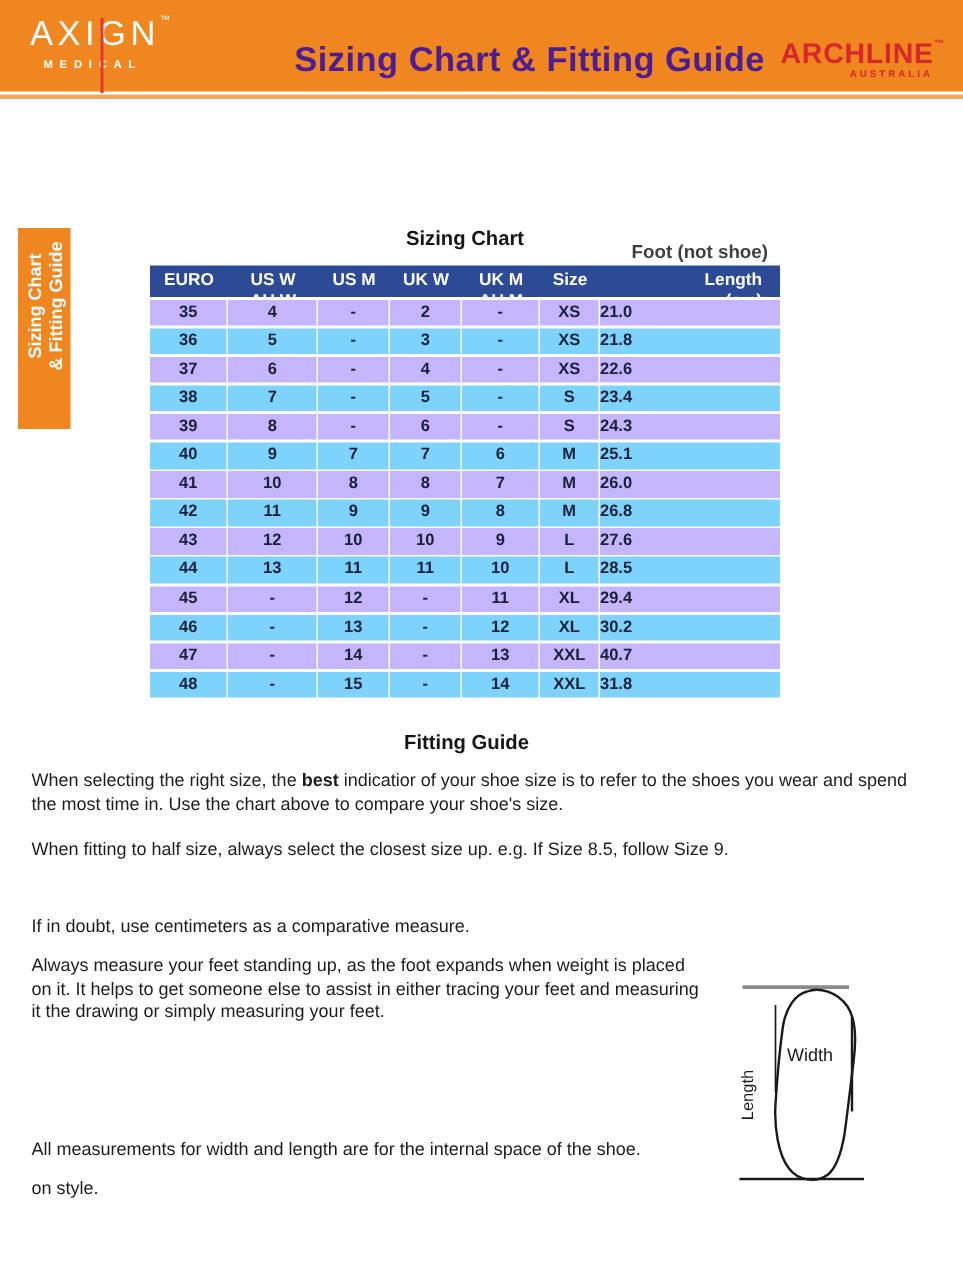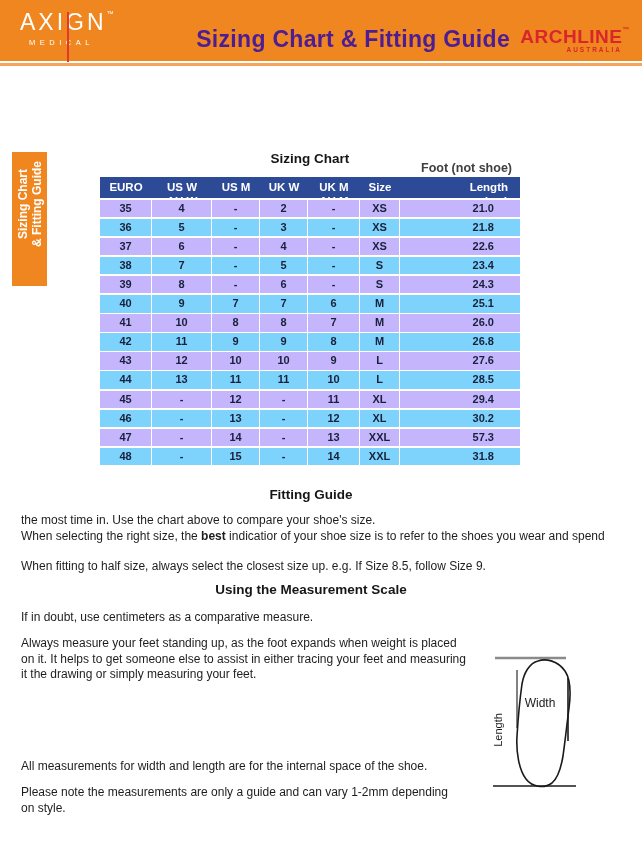--- a/index.html
+++ b/index.html
@@ -9,21 +9,21 @@
     background:#ffffff; overflow:hidden; color:#1d1d1d;
   }
 
   
   .top-bar { position:absolute; left:0; top:0; width:642px; height:61px; background:#F0861F; }
   .accent-line { position:absolute; left:0; top:63px; width:642px; height:3px; background:#F5A55B; }
 
   .axign-logo { position:absolute; left:20px; top:9px; width:110px; height:48px; color:#fff; }
   .axign-name { font-size:23px; letter-spacing:3px; font-weight:400; position:relative; }
   .axign-tm { font-size:7px; vertical-align:top; position:relative; top:1px; }
-  .axign-sub { font-size:7.5px; font-weight:normal; letter-spacing:4.5px; margin-top:2px; margin-left:9px; }
+  .axign-sub { font-size:7.5px; font-weight:bold; letter-spacing:4.5px; margin-top:2px; margin-left:9px; }
   .axign-line { position:absolute; left:47px; top:3px; width:2px; height:50px; background:#E03A2F; }
 
   .page-title {
     position:absolute; left:130px; top:26px; width:380px; text-align:right;
     font-size:23px; font-weight:bold; color:#4c1d95; letter-spacing:0.3px;
   }
 
   .archline-logo { position:absolute; right:12px; top:26px; text-align:right; color:#D8262C; }
   .archline-name { font-size:19px; font-weight:bold; letter-spacing:0.5px; }
   .archline-tm { font-size:7px; vertical-align:top; }
@@ -50,21 +50,21 @@
   .th-right { text-align:right; padding-right:12px; }
   .tbody { margin-top:1.6px; }
   .tr {
     display:grid; grid-template-columns:52px 60px 48px 48px 52px 40px 120px;
     height:17.5px; margin-bottom:1.6px;
   }
   .td {
     text-align:center; font-size:11px; font-weight:bold; color:#18203a;
     line-height:17.5px; border-right:1.5px solid #ffffff;
   }
-  .td:last-child { border-right:none; text-align:right; padding-right:26px; }
+  .td:last-child { border-right:none; text-align:left; padding-right:26px; }
   .row-a .td { background:#c4b5fd; }
   .row-b .td { background:#7dd3fc; }
 
   
   .section-heading { position:absolute; left:0; width:610px; text-align:center; font-size:13.5px; font-weight:bold; color:#161616;padding-left:12px; }
   .body-text { position:absolute; left:21px; font-size:12px; line-height:15.5px; color:#1d1d1d; }
   .bold { font-weight:bold; }
 
   
   .foot-diagram { position:absolute; left:488px; top:648px; width:157px; height:145px; }
@@ -238,58 +238,56 @@
           <div class="td">XL</div>
           <div class="td">30.2</div>
         </div>
         <div class="tr row-a">
           <div class="td">47</div>
           <div class="td">-</div>
           <div class="td">14</div>
           <div class="td">-</div>
           <div class="td">13</div>
           <div class="td">XXL</div>
-          <div class="td">57.3</div>
+          <div class="td">40.7</div>
         </div>
         <div class="tr row-b">
           <div class="td">48</div>
           <div class="td">-</div>
           <div class="td">15</div>
           <div class="td">-</div>
           <div class="td">14</div>
           <div class="td">XXL</div>
           <div class="td">31.8</div>
         </div>
       </div>
   </div>
 
   <div class="section-heading" style="top:487px;">Fitting Guide</div>
 
   <div class="body-text" style="top:513px;">
+    <div><span>When selecting the right size, the </span><span class="bold">best</span><span> indicatior of your shoe size is to refer to the shoes you wear and spend</span></div>
     <div>the most time in. Use the chart above to compare your shoe's size.</div>
-    <div><span>When selecting the right size, the </span><span class="bold">best</span><span> indicatior of your shoe size is to refer to the shoes you wear and spend</span></div>
   </div>
 
   <div class="body-text" style="top:559px;">When fitting to half size, always select the closest size up. e.g. If Size 8.5, follow Size 9.</div>
 
-  <div class="section-heading" style="top:582px;">Using the Measurement Scale</div>
 
   <div class="body-text" style="top:636px;">
     <div>Always measure your feet standing up, as the foot expands when weight is placed</div>
     <div>on it. It helps to get someone else to assist in either tracing your feet and measuring</div>
     <div>it the drawing or simply measuring your feet.</div>
   </div>
 
   <div class="body-text" style="top:610px;">If in doubt, use centimeters as a comparative measure.</div>
 
 
   <div class="body-text" style="top:759px;">All measurements for width and length are for the internal space of the shoe.</div>
 
   <div class="body-text" style="top:785px;">
-    <div>Please note the measurements are only a guide and can vary 1-2mm depending</div>
     <div>on style.</div>
   </div>
 
   <svg class="foot-diagram" viewBox="0 0 157 145">
     <line x1="7" y1="10" x2="78" y2="10" stroke="#8a8a8a" stroke-width="2.5"></line>
     <path d="M50,13 C42,15 36,24 34,36 C32,50 30,72 29,88 C28,104 31,122 38,131 C44,139 56,141 64,135 C70,130 73,120 75,108 C77,94 79,76 81,60 C83,45 83,32 77,23 C70,13 58,10 50,13 Z" fill="none" stroke="#1a1a1a" stroke-width="1.6"></path>
     <line x1="29" y1="22" x2="29" y2="80" stroke="#1a1a1a" stroke-width="1.1"></line>
     <line x1="80" y1="30" x2="80" y2="93" stroke="#1a1a1a" stroke-width="1.6"></line>
     <line x1="5" y1="138" x2="88" y2="138" stroke="#1a1a1a" stroke-width="1.6"></line>
     <text x="52" y="59" font-size="12" text-anchor="middle" fill="#1a1a1a">Width</text>

